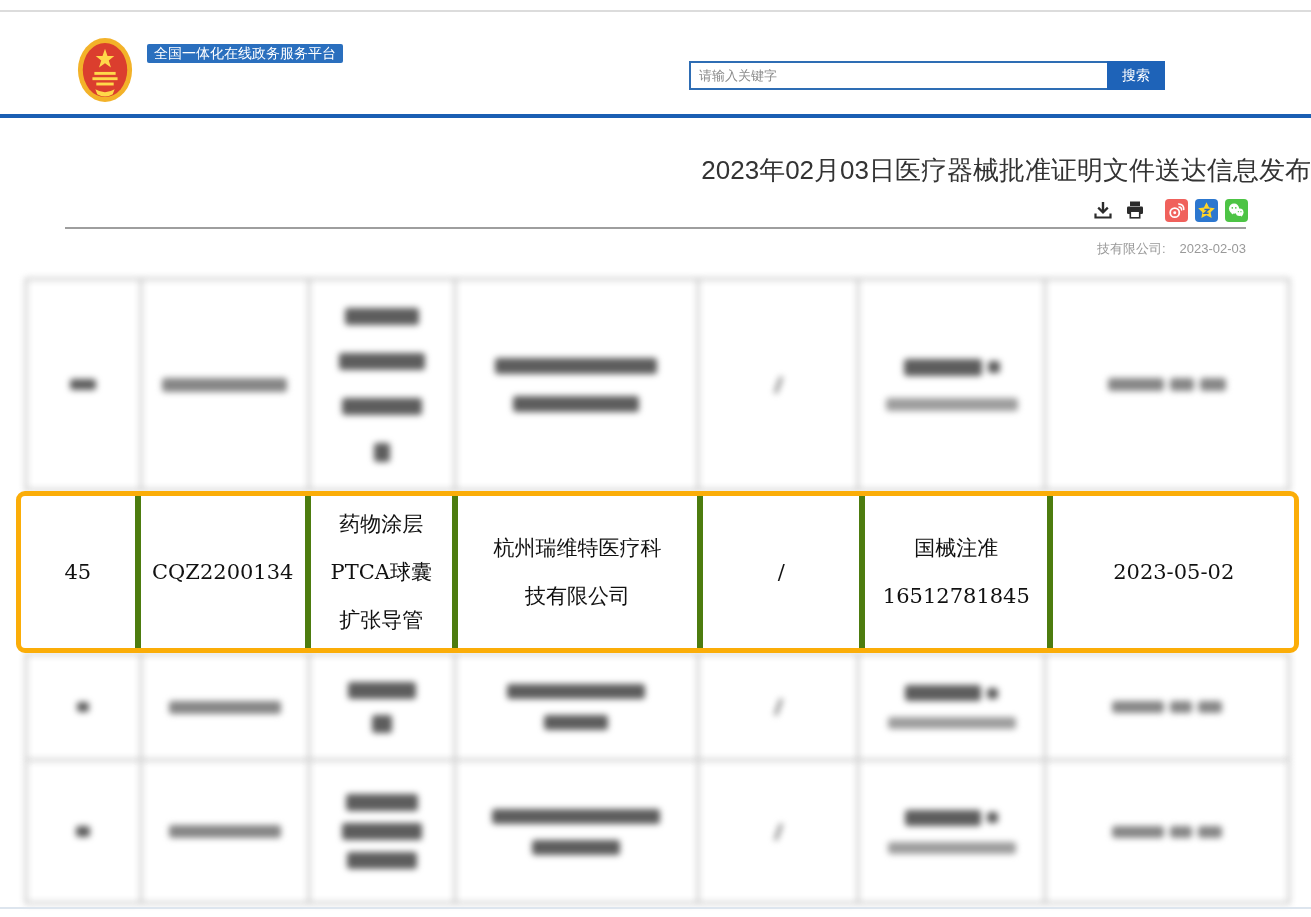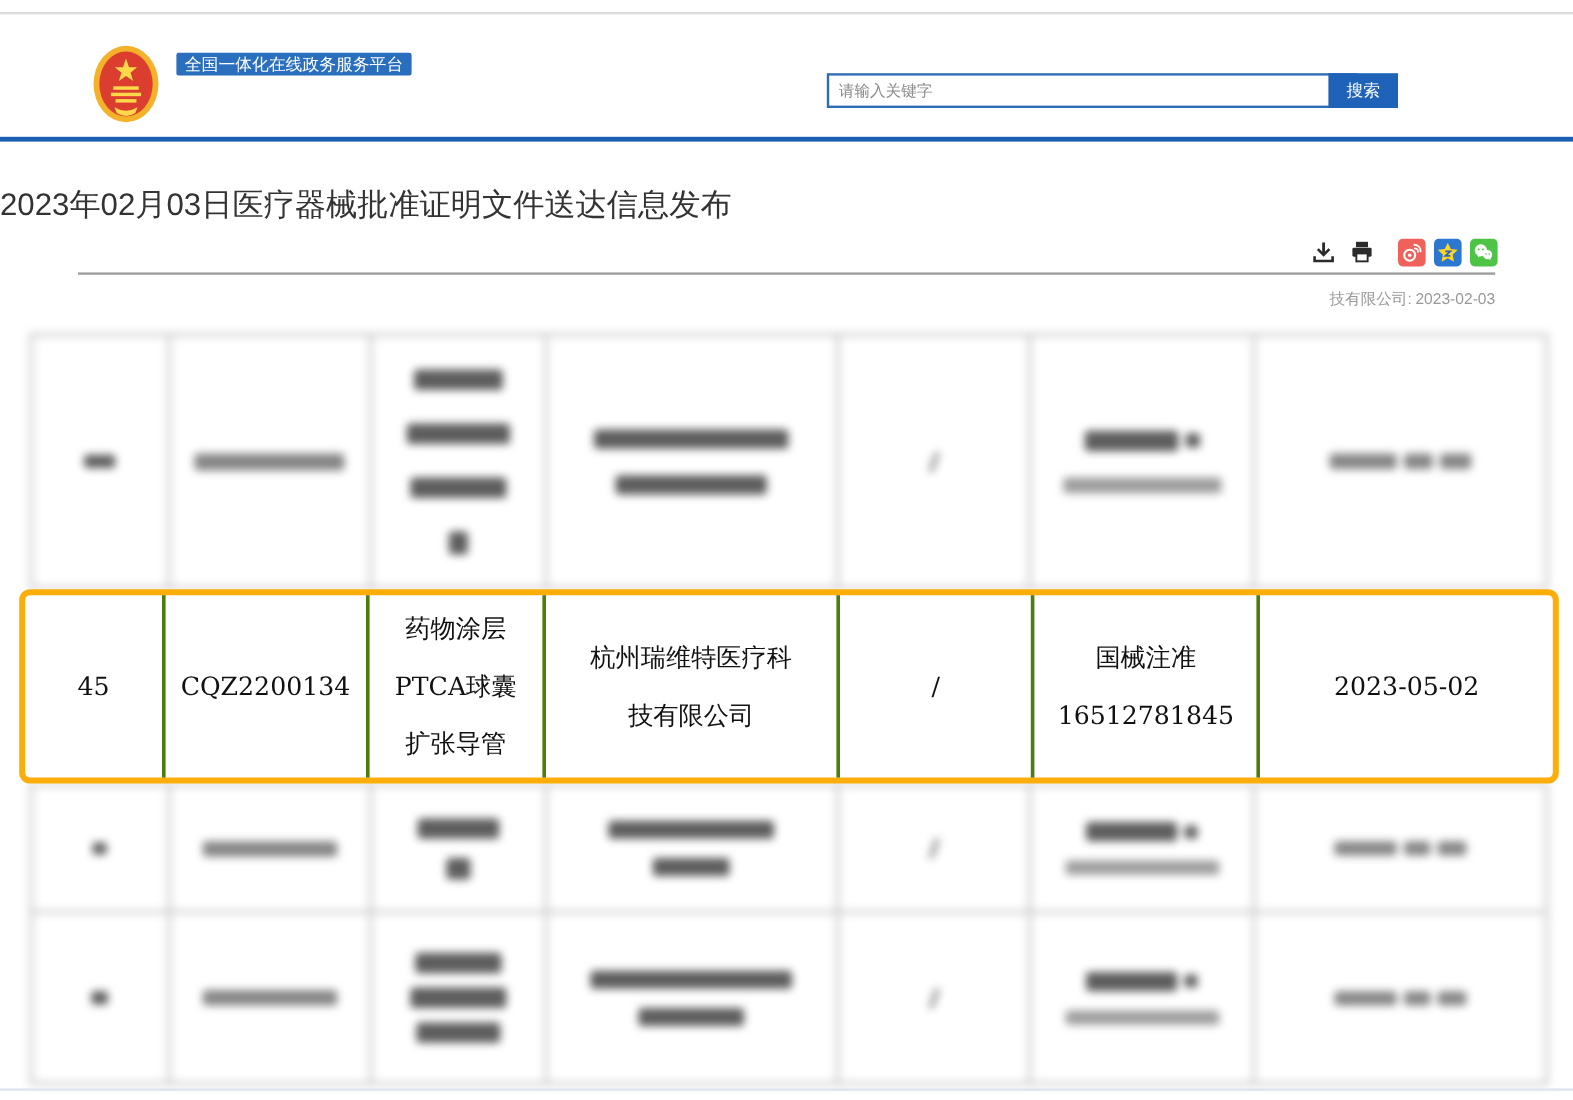--- a/index.html
+++ b/index.html
@@ -16,47 +16,47 @@
   .site-title .portal{color:#F78E1E;}
   .search-input{position:absolute;left:689px;top:61px;width:442px;height:29px;border:2px solid #2E6DB4;
                 box-sizing:border-box;font-size:13px;padding:0 8px;color:#333;outline:none;
                 font-family:"Liberation Sans","DejaVu Sans",sans-serif;}
   .search-input::placeholder{color:#8a8a8a;}
   .search-btn{position:absolute;left:1107px;top:61px;width:58px;height:29px;background:#1E63B8;
               color:#fff;border:none;font-size:14px;cursor:pointer;
               font-family:"Liberation Sans","DejaVu Sans",sans-serif;}
   .blue-line{position:absolute;top:114px;left:0;right:0;height:4px;background:#1A5FB3;}
   
-  .article-title{position:absolute;top:153px;left:0;right:0;margin:0;text-align:left;
+  .article-title{position:absolute;top:153px;left:0;right:0;margin:0;text-align:right;
                  font-size:26px;font-weight:400;color:#333;}
   .toolbar{position:absolute;top:197px;right:63px;display:flex;align-items:center;height:26px;}
   .tool{display:flex;align-items:center;justify-content:center;cursor:pointer;border:none;background:none;padding:0;}
   .tool.plain{width:24px;height:24px;margin-left:8px;}
   .tool.box{width:23px;height:23px;border-radius:4px;margin-left:7px;}
   .tool.weibo{background:#F0615C;margin-left:18px;}
   .tool.qzone{background:#2C77CF;}
   .tool.wechat{background:#4DC445;}
   .divider{position:absolute;top:227px;left:65px;right:65px;height:2px;background:#9e9e9e;}
   .publish{position:absolute;top:240px;right:65px;font-size:13px;color:#999;}
-  .publish .pd{margin-left:3px;}
+  .publish .pd{margin-left:14px;}
   
   .table{position:absolute;top:278px;left:25px;width:1265px;}
   .row{display:grid;grid-template-columns:113fr 169fr 146fr 244fr 161fr 187fr 245fr;box-sizing:border-box;}
   .row.blurred{filter:blur(3.4px);border:2px solid #b5b5b5;}
   .row.r1{height:213px;}
   .row.r3{height:108px;}
   .row.r4{height:143px;border-top:none;}
   .cell{display:flex;flex-direction:column;align-items:center;justify-content:center;box-sizing:border-box;}
   .blurred .cell + .cell{border-left:2px solid #b5b5b5;}
   
   .hl{position:relative;z-index:2;margin:0 -9px;height:162px;box-sizing:border-box;background:#fff;
       border:5px solid #FBAD08;border-radius:9px;display:grid;
       grid-template-columns:113fr 169fr 146fr 244fr 161fr 187fr 245fr;
       font-family:"DejaVu Serif","Liberation Serif",serif;font-size:21px;color:#111;}
-  .hl .cell + .cell{border-left:3px solid #4d7c0f;}
+  .hl .cell + .cell{border-left:6px solid #4d7c0f;}
   .hl .pre{white-space:pre-line;text-align:center;line-height:48px;}
   
   .b{display:block;background:#868686;border-radius:3px;width:90px;height:16px;}
   .bd{background:#5d5d5d;}
   .bl{background:#9d9d9d;}
   .slash{display:block;width:3px;height:18px;background:#707070;transform:rotate(20deg);border-radius:2px;}
   .hrow{display:flex;gap:6px;align-items:center;}
   .g28{gap:28px;} .g22{gap:22px;} .g16{gap:16px;} .g12{gap:12px;}
   .bottom-line{position:absolute;top:907px;left:0;right:0;height:2px;background:#dde5ee;}
 </style>

